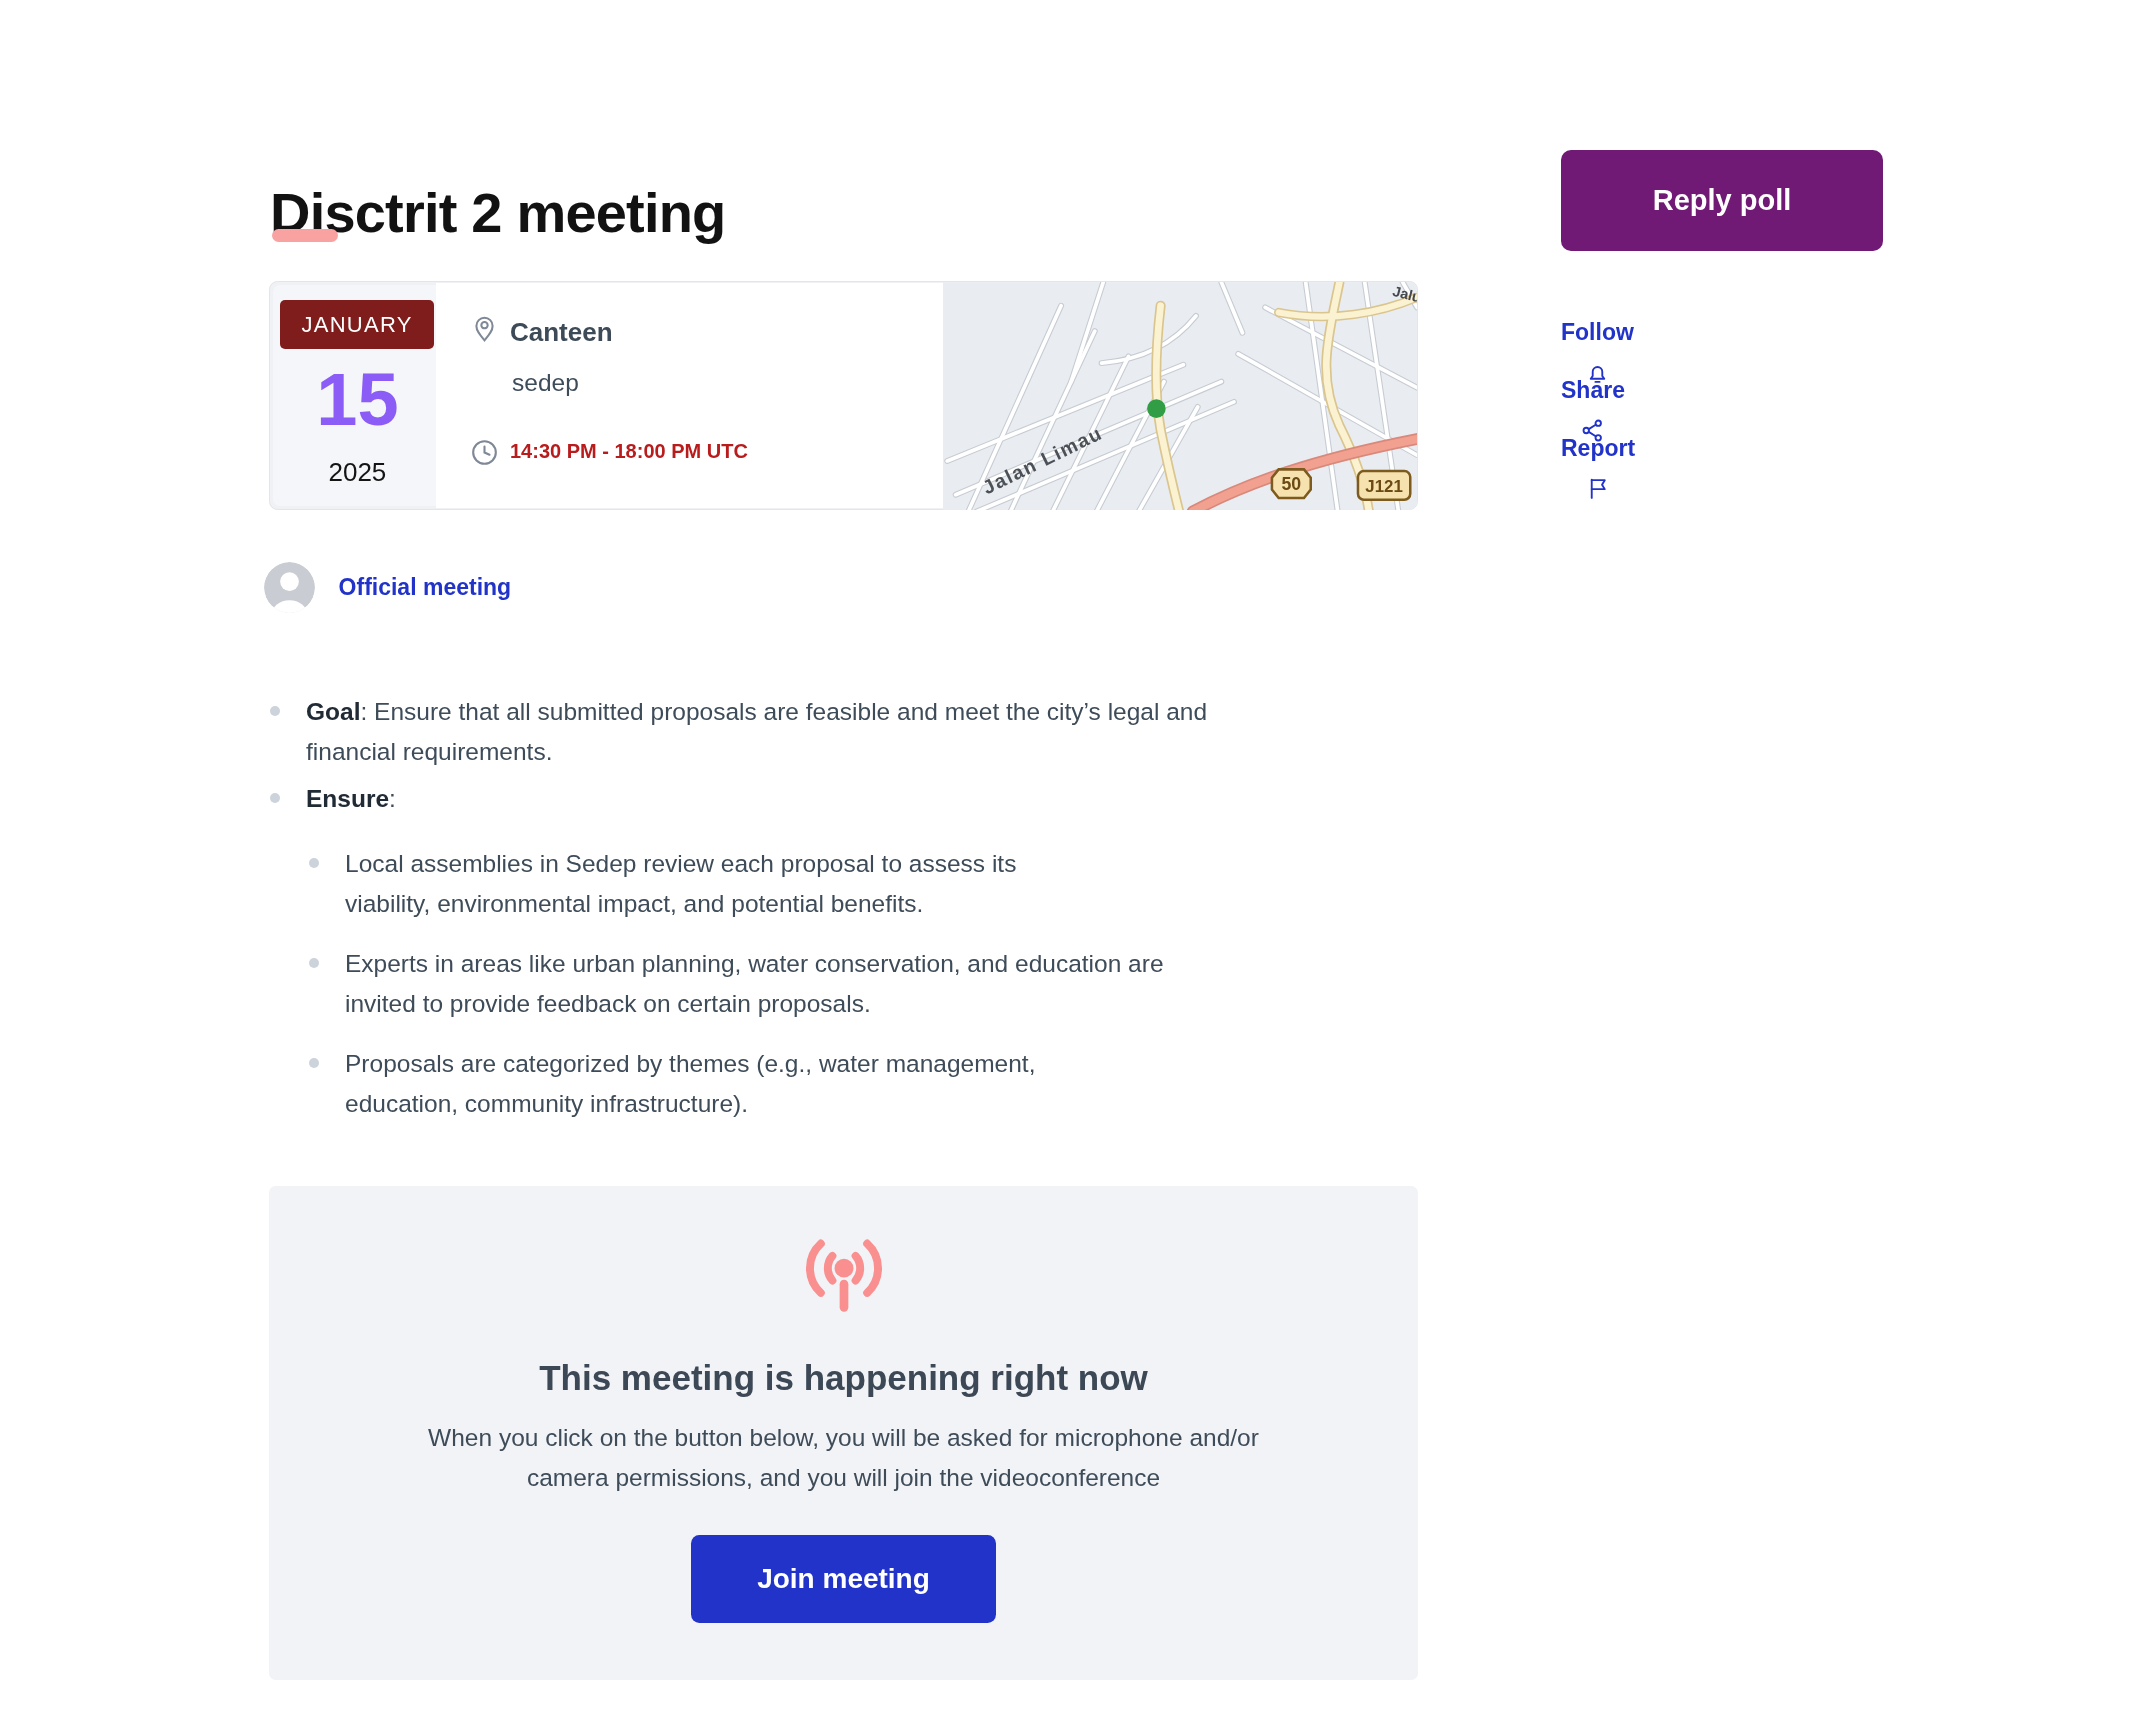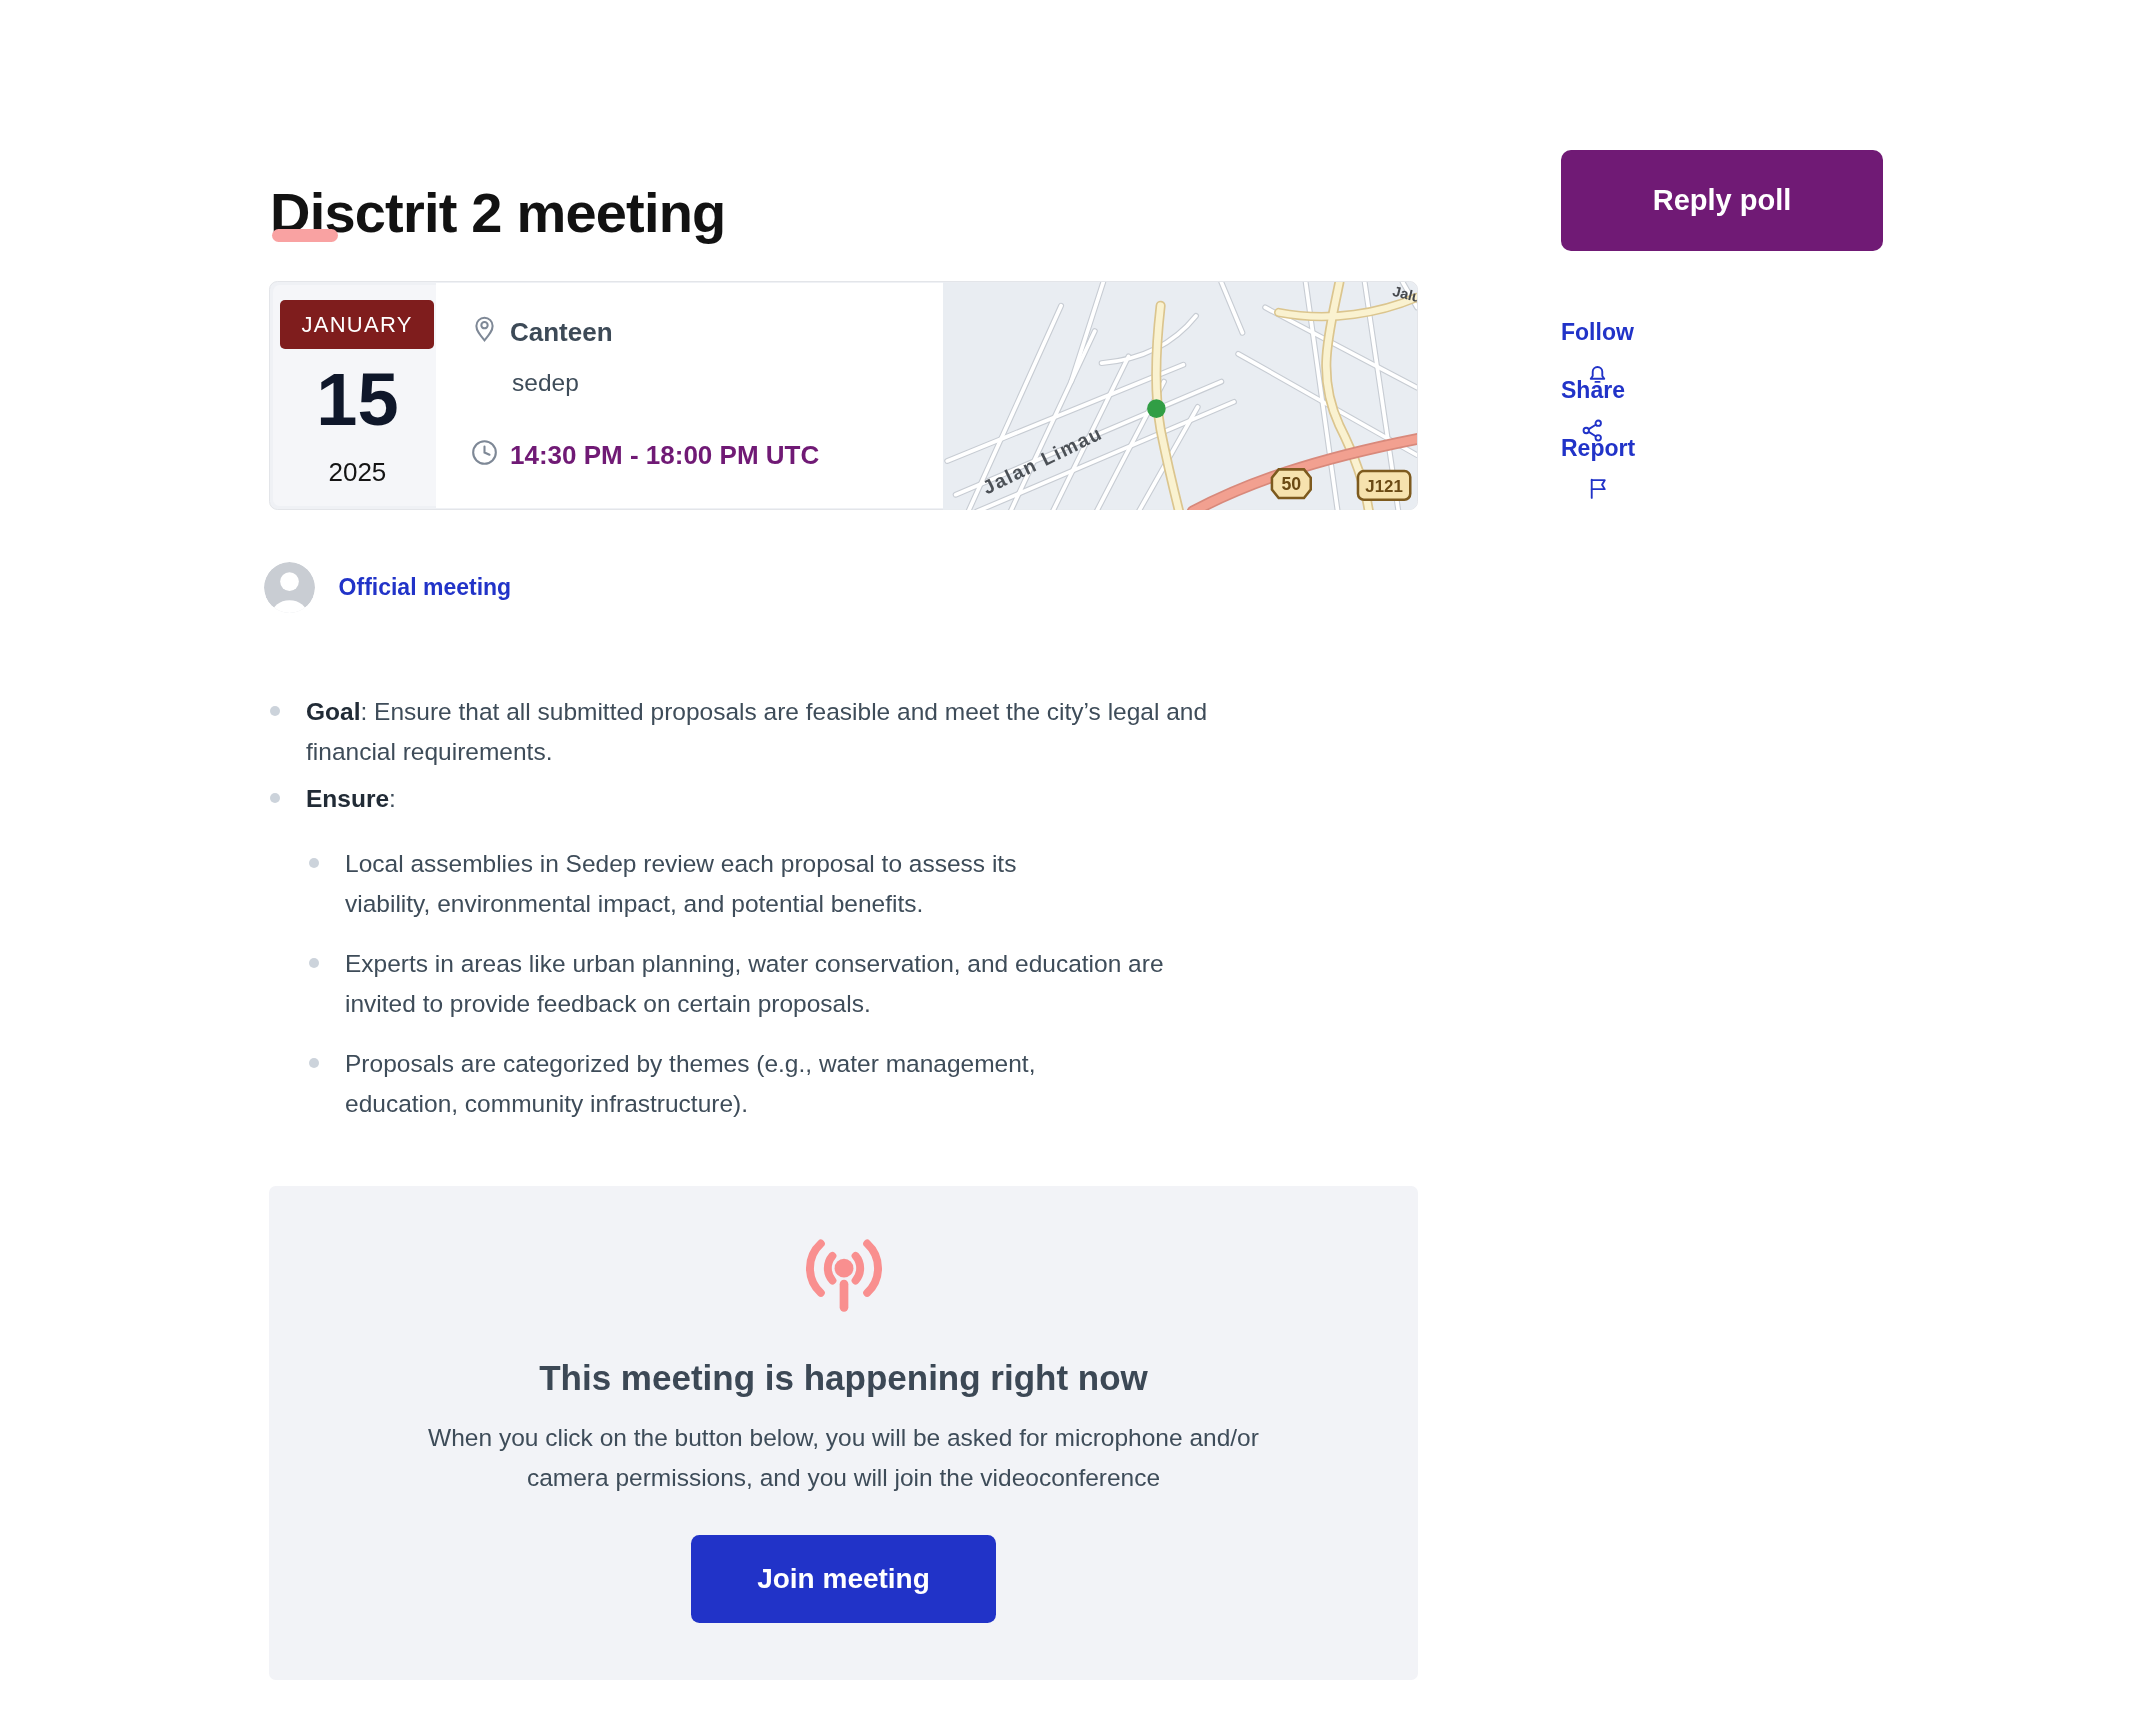--- a/index.html
+++ b/index.html
@@ -40,31 +40,31 @@
     position:absolute;left:3.4px;top:3.4px;bottom:3.4px;width:163px;
     background:#f5f6f9;border-radius:6.7px 0 0 6.7px;
   }
   .month-banner{
     position:absolute;left:6.7px;top:15px;width:154px;height:49px;
     background:#7f1d1d;border-radius:5px;color:#fff;
     font-size:22px;font-weight:400;letter-spacing:1.3px;
     display:flex;align-items:center;justify-content:center;
   }
   .day-number{position:absolute;left:0;top:78px;width:168px;text-align:center;
-    font-size:74px;font-weight:800;color:#0f172a;line-height:1;}
+    font-size:74px;font-weight:800;color:#8b5cf6;line-height:1;}
   .year-number{position:absolute;left:0;top:172px;width:168px;text-align:center;
     font-size:26px;color:#141414;}
   .card-body{
     position:absolute;left:166px;top:0.8px;bottom:0.8px;width:508px;background:#fff;
   }
   .loc-icon{position:absolute;left:34px;top:30px;}
   .loc-name{position:absolute;left:74px;top:34px;font-size:26px;font-weight:700;color:#3d4a57;}
   .loc-detail{position:absolute;left:76px;top:86px;font-size:24.5px;color:#3e4c59;}
   .time-icon{position:absolute;left:34px;top:155px;}
-  .time-range{position:absolute;left:74px;top:157px;font-size:26px;font-weight:700;color:#701a75;}
+  .time-range{position:absolute;left:74px;top:157px;font-size:20px;font-weight:700;color:#b91c1c;}
   .card-map{
     position:absolute;right:0;top:0;width:474px;height:228px;
     border-radius:0 8.4px 8.4px 0;overflow:hidden;cursor:pointer;
   }
   
   .author-row{position:absolute;left:264px;top:562px;display:flex;align-items:center;gap:23.6px;}
   .avatar{width:51px;height:51px;border-radius:50%;overflow:hidden;}
   .author-link{font-size:23px;font-weight:700;color:#2133c8;text-decoration:none;cursor:pointer;}
   
   .agenda{position:absolute;left:270px;top:692px;width:1063px;

